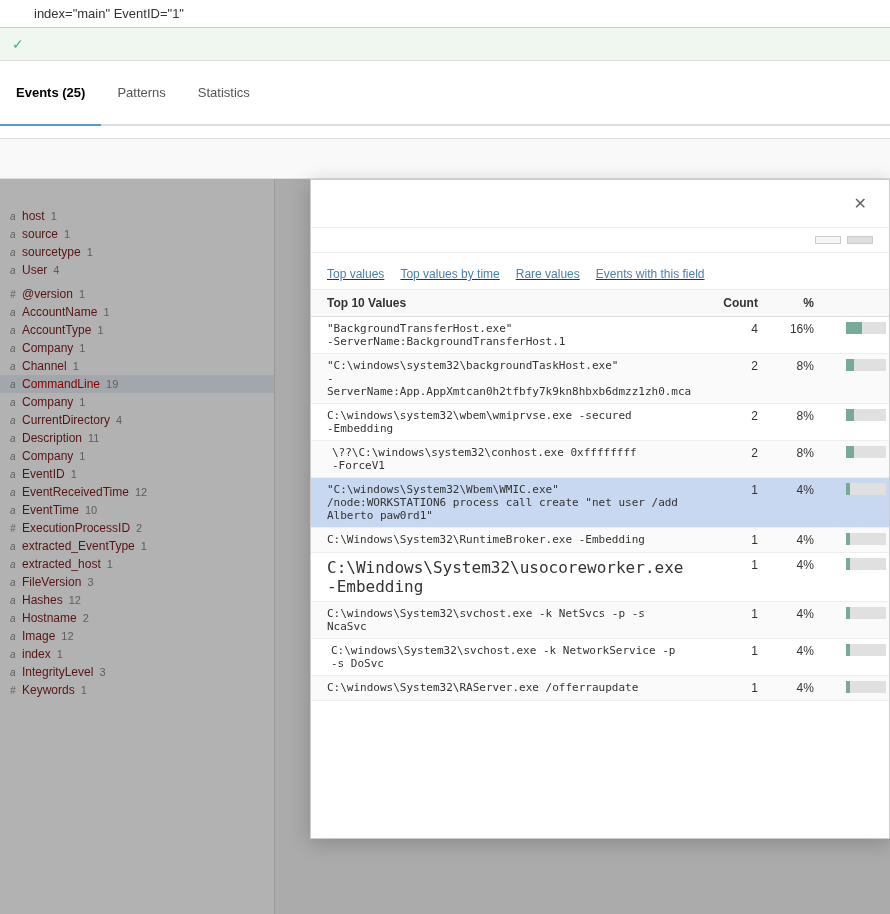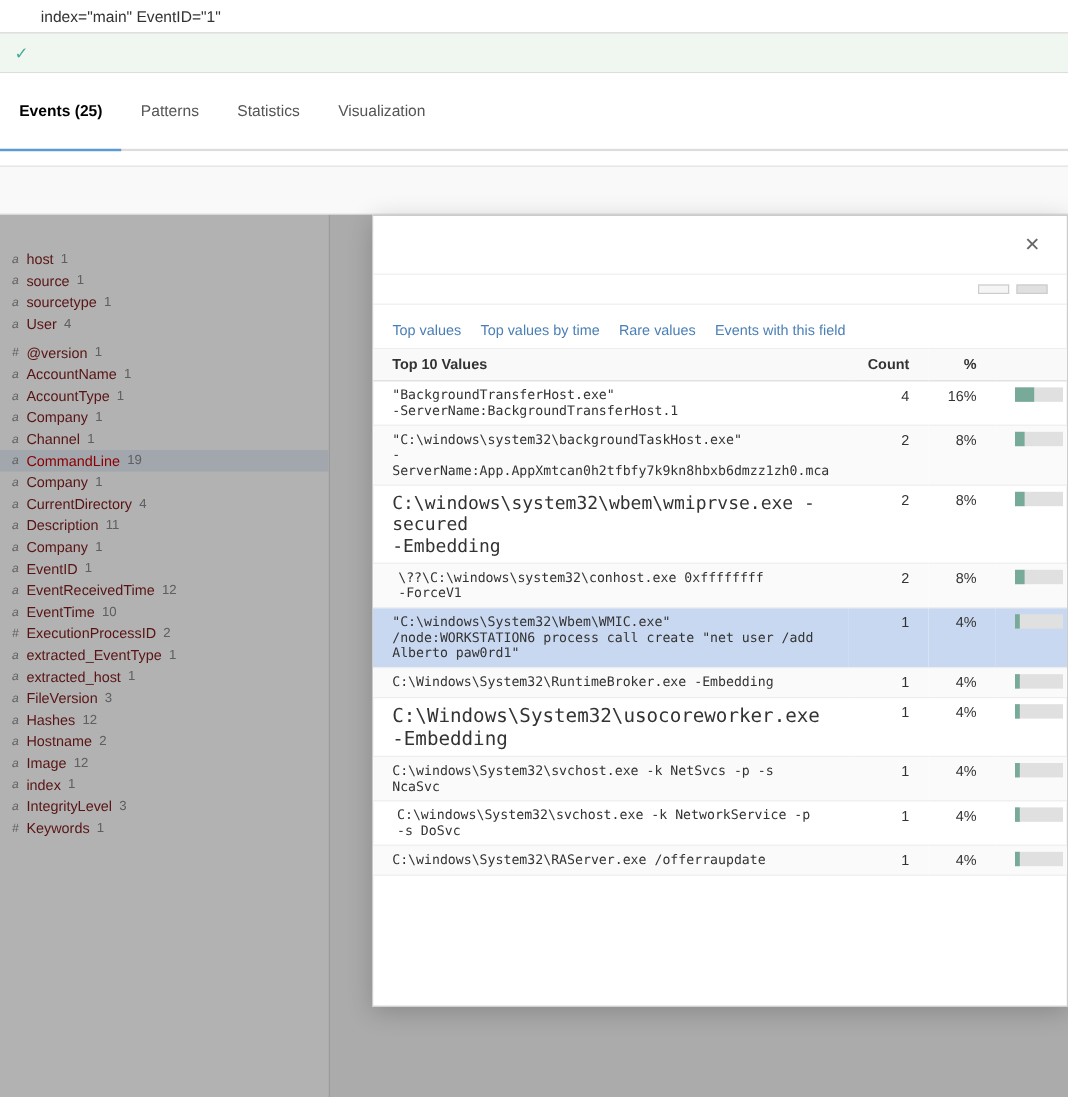--- a/index.html
+++ b/index.html
@@ -211,20 +211,21 @@
     }
     .reports-title {
       font-weight: bold;
       font-size: 12px;
       margin-bottom: 6px;
     }
     .reports-links {
       display: flex;
       gap: 16px;
       flex-wrap: wrap;
+      text-decoration: underline;
     }
     .report-link {
       color: #4a7fb5;
       cursor: pointer;
       font-size: 12px;
       text-decoration: none;
     }
 
     .table-section { flex: 1; overflow-y: auto; }
     .values-table {
@@ -291,21 +292,20 @@
   <div class="sampling-dropdown">
     <span></span>
     <span></span>
   </div>
 </div>
 
 <div class="tabs">
   <div class="tab active">Events (25)</div>
   <div class="tab">Patterns</div>
   <div class="tab">Statistics</div>
-  <div class="tab">Visualization</div>
 </div>
 
 <div class="toolbar">
   <div class="toolbar-btn">
     <span></span>
     <span></span>
   </div>
   <div class="toolbar-btn">
     <span></span>
   </div>
@@ -527,21 +527,21 @@
 -ServerName:App.AppXmtcan0h2tfbfy7k9kn8hbxb6dmzz1zh0.mca</td>
                 <td class="right">2</td>
                 <td class="right">8%</td>
                 <td class="bar-cell">
                   <div class="bar-container">
                     <div class="bar-fill" style="width:20%"></div>
                   </div>
                 </td>
               </tr>
               <tr>
-                <td style="white-space: pre-wrap; font-family: monospace; font-size: 15px;">C:\windows\system32\wbem\wmiprvse.exe -secured
+                <td style="white-space: pre-wrap; font-family: monospace; font-size: 11px;">C:\windows\system32\wbem\wmiprvse.exe -secured
 -Embedding</td>
                 <td class="right">2</td>
                 <td class="right">8%</td>
                 <td class="bar-cell">
                   <div class="bar-container">
                     <div class="bar-fill" style="width:20%"></div>
                   </div>
                 </td>
               </tr>
               <tr>

